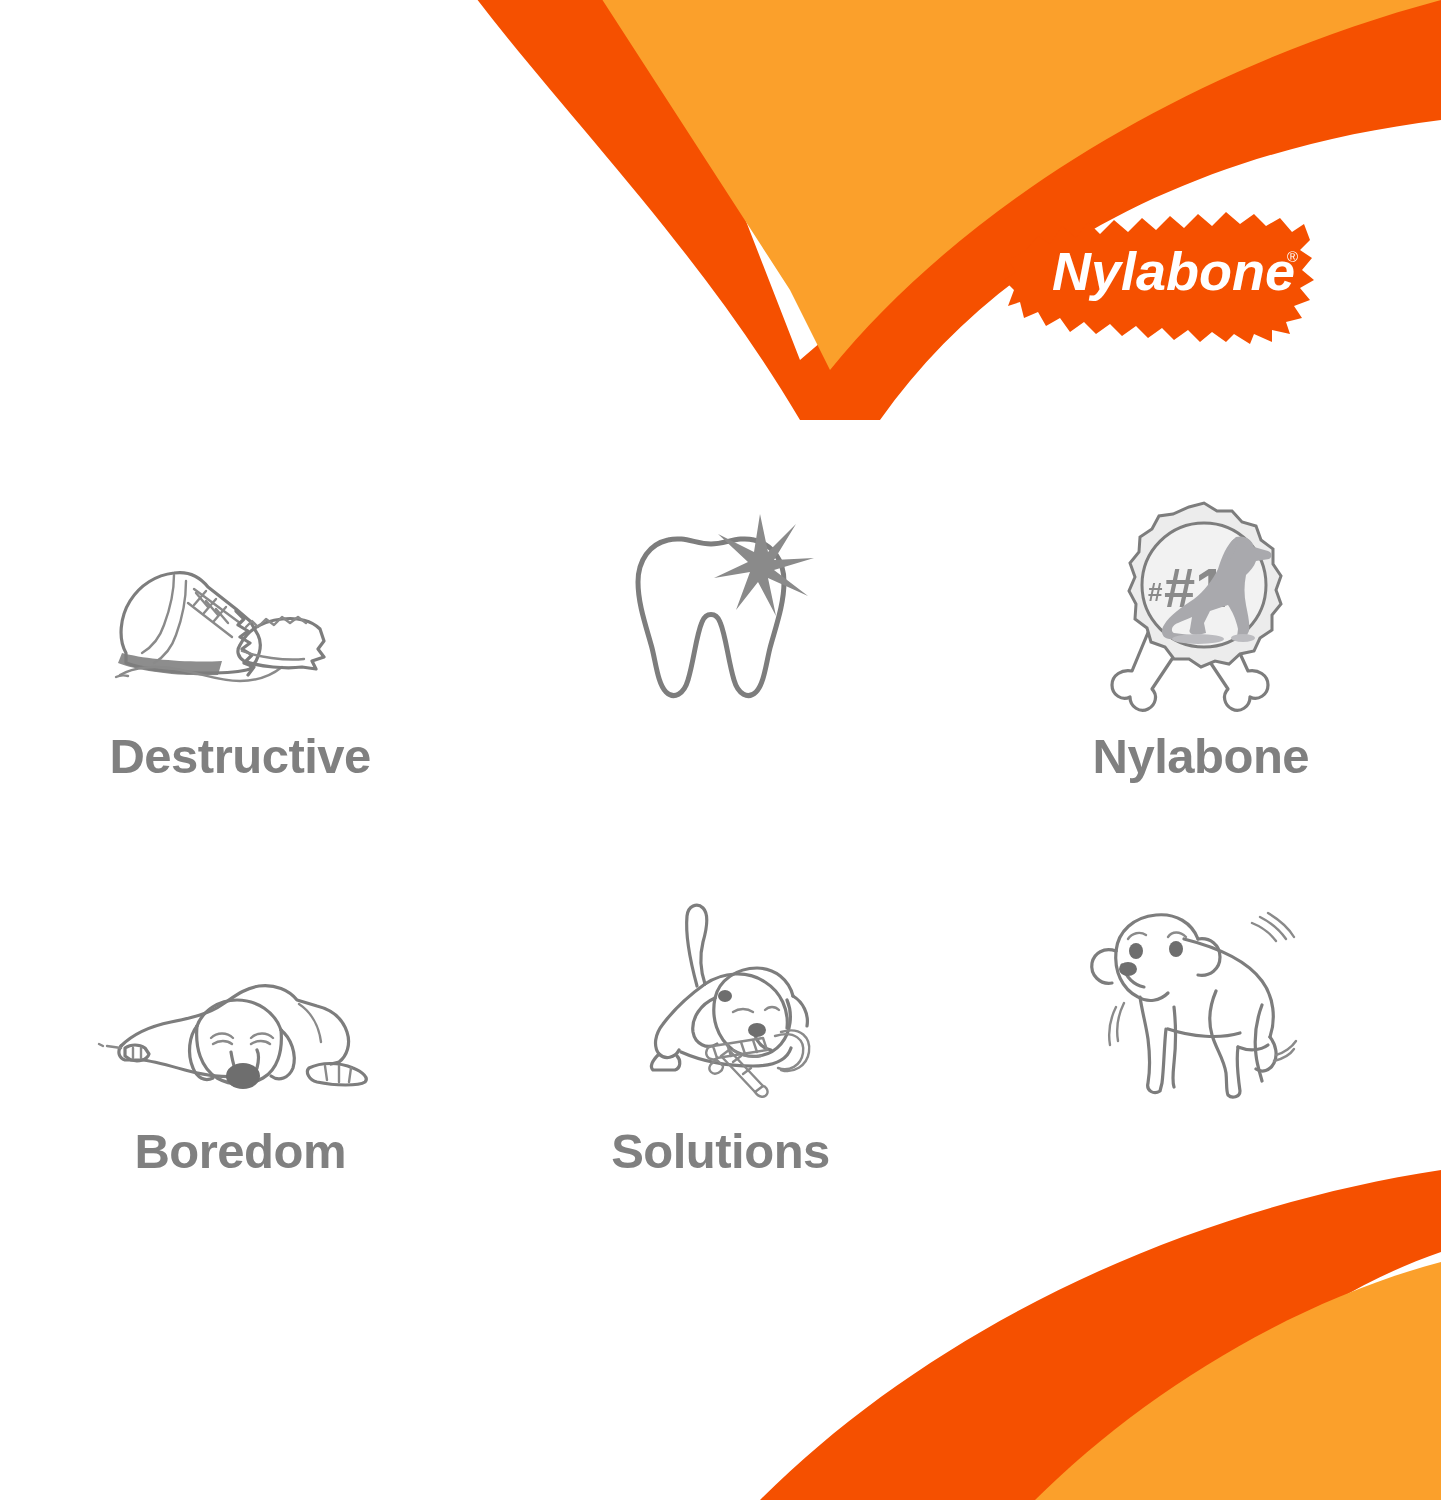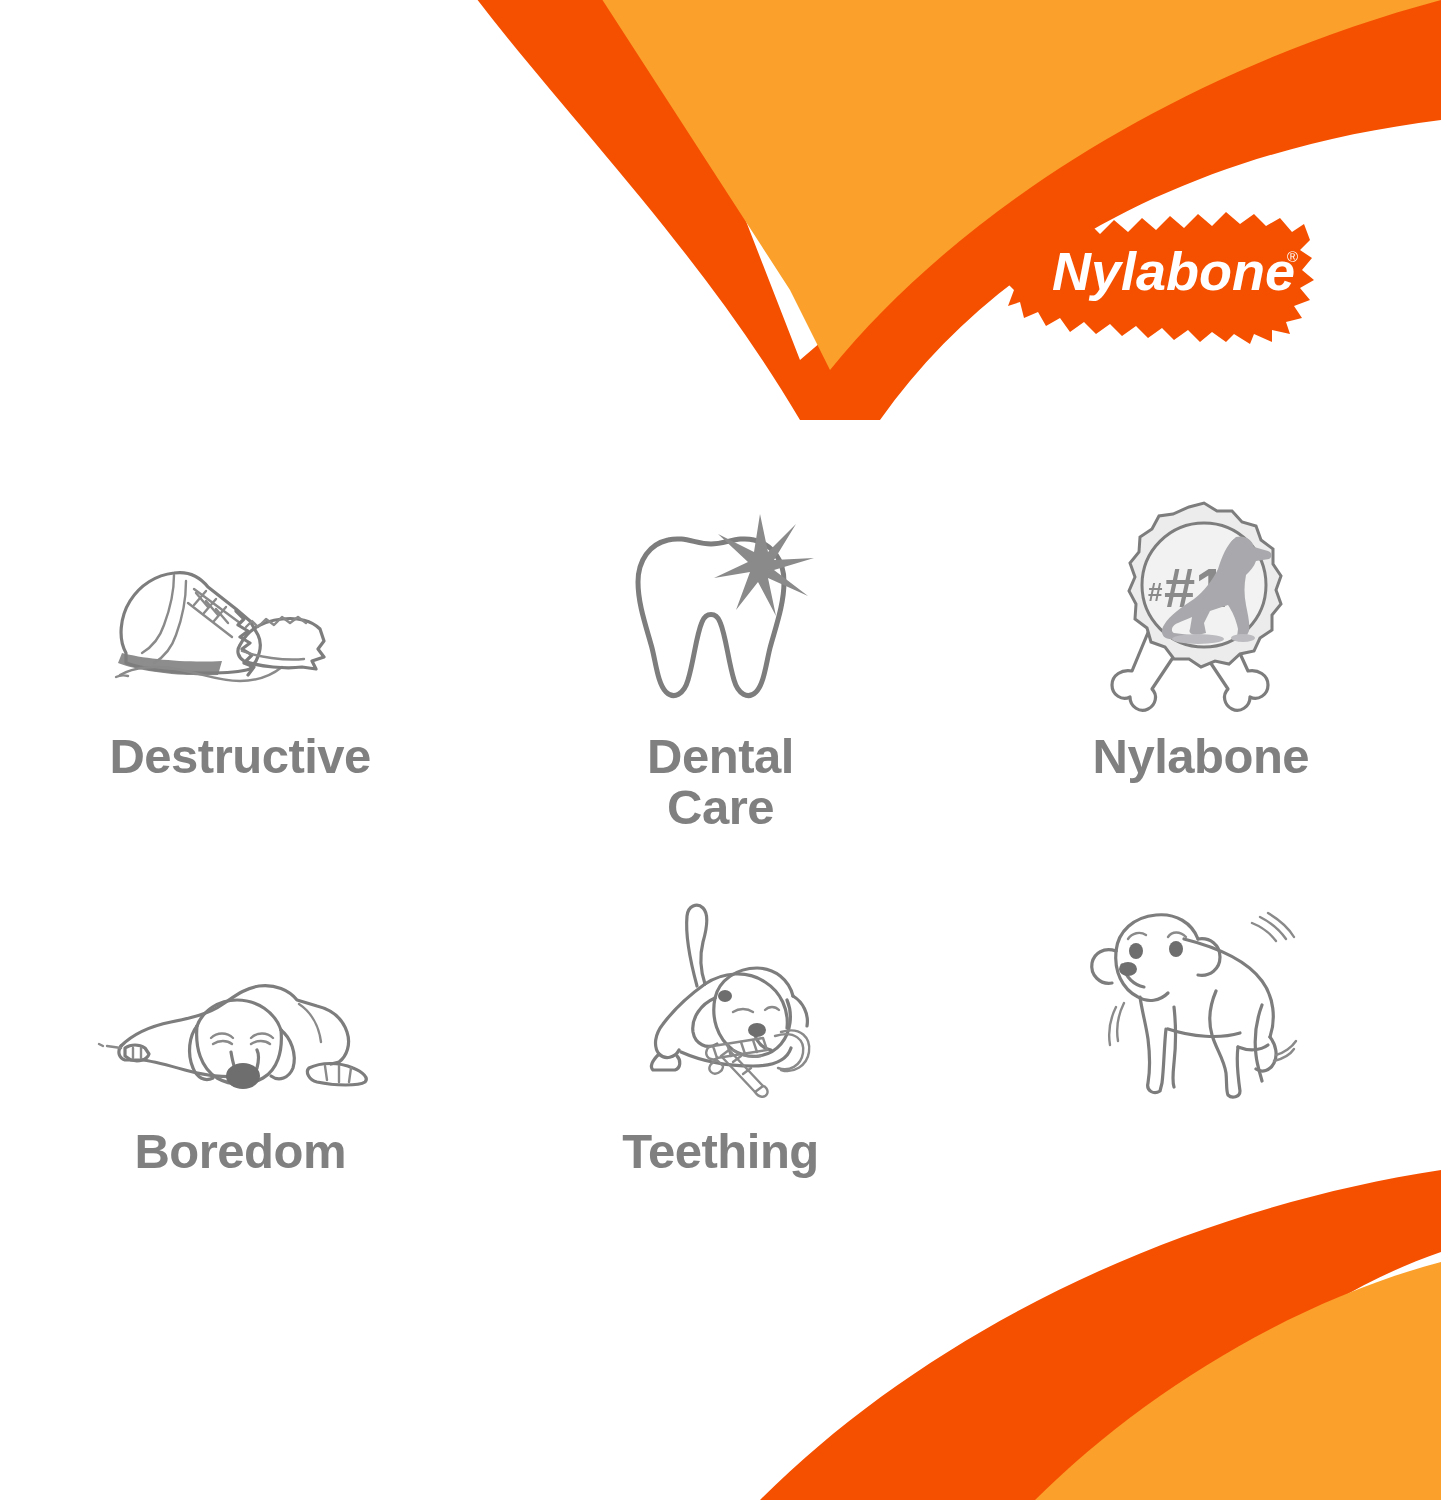--- a/index.html
+++ b/index.html
@@ -238,24 +238,20 @@
             C174,60 162,44 144,40
             C128,36 116,44 101,44
             C86,44 74,36 58,40 Z"></path>
 
           <g>
             <polygon fill="#8a8a8a" points="
               150,14 158,52 186,24 164,60 204,58 164,70 198,96 158,78
               166,116 148,82 126,110 140,72 104,78 138,62 108,34 144,52"></polygon>
           </g>
         </svg>
-      </div>
-      <div class="behavior-label">
-        <span class="ln">Dental</span>
-        <span class="ln">Care</span>
       </div>
     </div>
 
     <div class="behavior-cell">
       <div class="behavior-icon">
         <svg width="230" height="220" viewBox="0 0 230 220">
 
           <g>
             <path class="lineart" style="fill:#ffffff" d="
               M66,128 L46,176
@@ -424,21 +420,21 @@
 
             <path class="lineart-thin" d="M116,166 L150,202 L158,196 L124,160 Z"></path>
             <path class="lineart-thin" d="M150,202 C154,208 160,208 162,204 C164,200 160,196 158,196"></path>
             <path class="lineart-thin" d="M128,172 L136,166 M138,184 L146,178"></path>
 
             <path class="lineart-thin" d="M112,170 C106,172 102,178 106,182 C110,186 118,182 118,176 Z"></path>
           </g>
         </svg>
       </div>
       <div class="behavior-label">
-        <span class="ln">Teething</span>
+        <span class="ln">Solutions</span>
       </div>
     </div>
 
     <div class="behavior-cell row2">
       <div class="behavior-icon">
         <svg width="250" height="215" viewBox="0 0 250 215">
 
           <path class="lineart" d="M40,56 C42,36 58,22 80,20
                                    C100,18 116,28 122,44"></path>
           <path class="lineart" d="M40,56 C38,76 46,94 62,102

